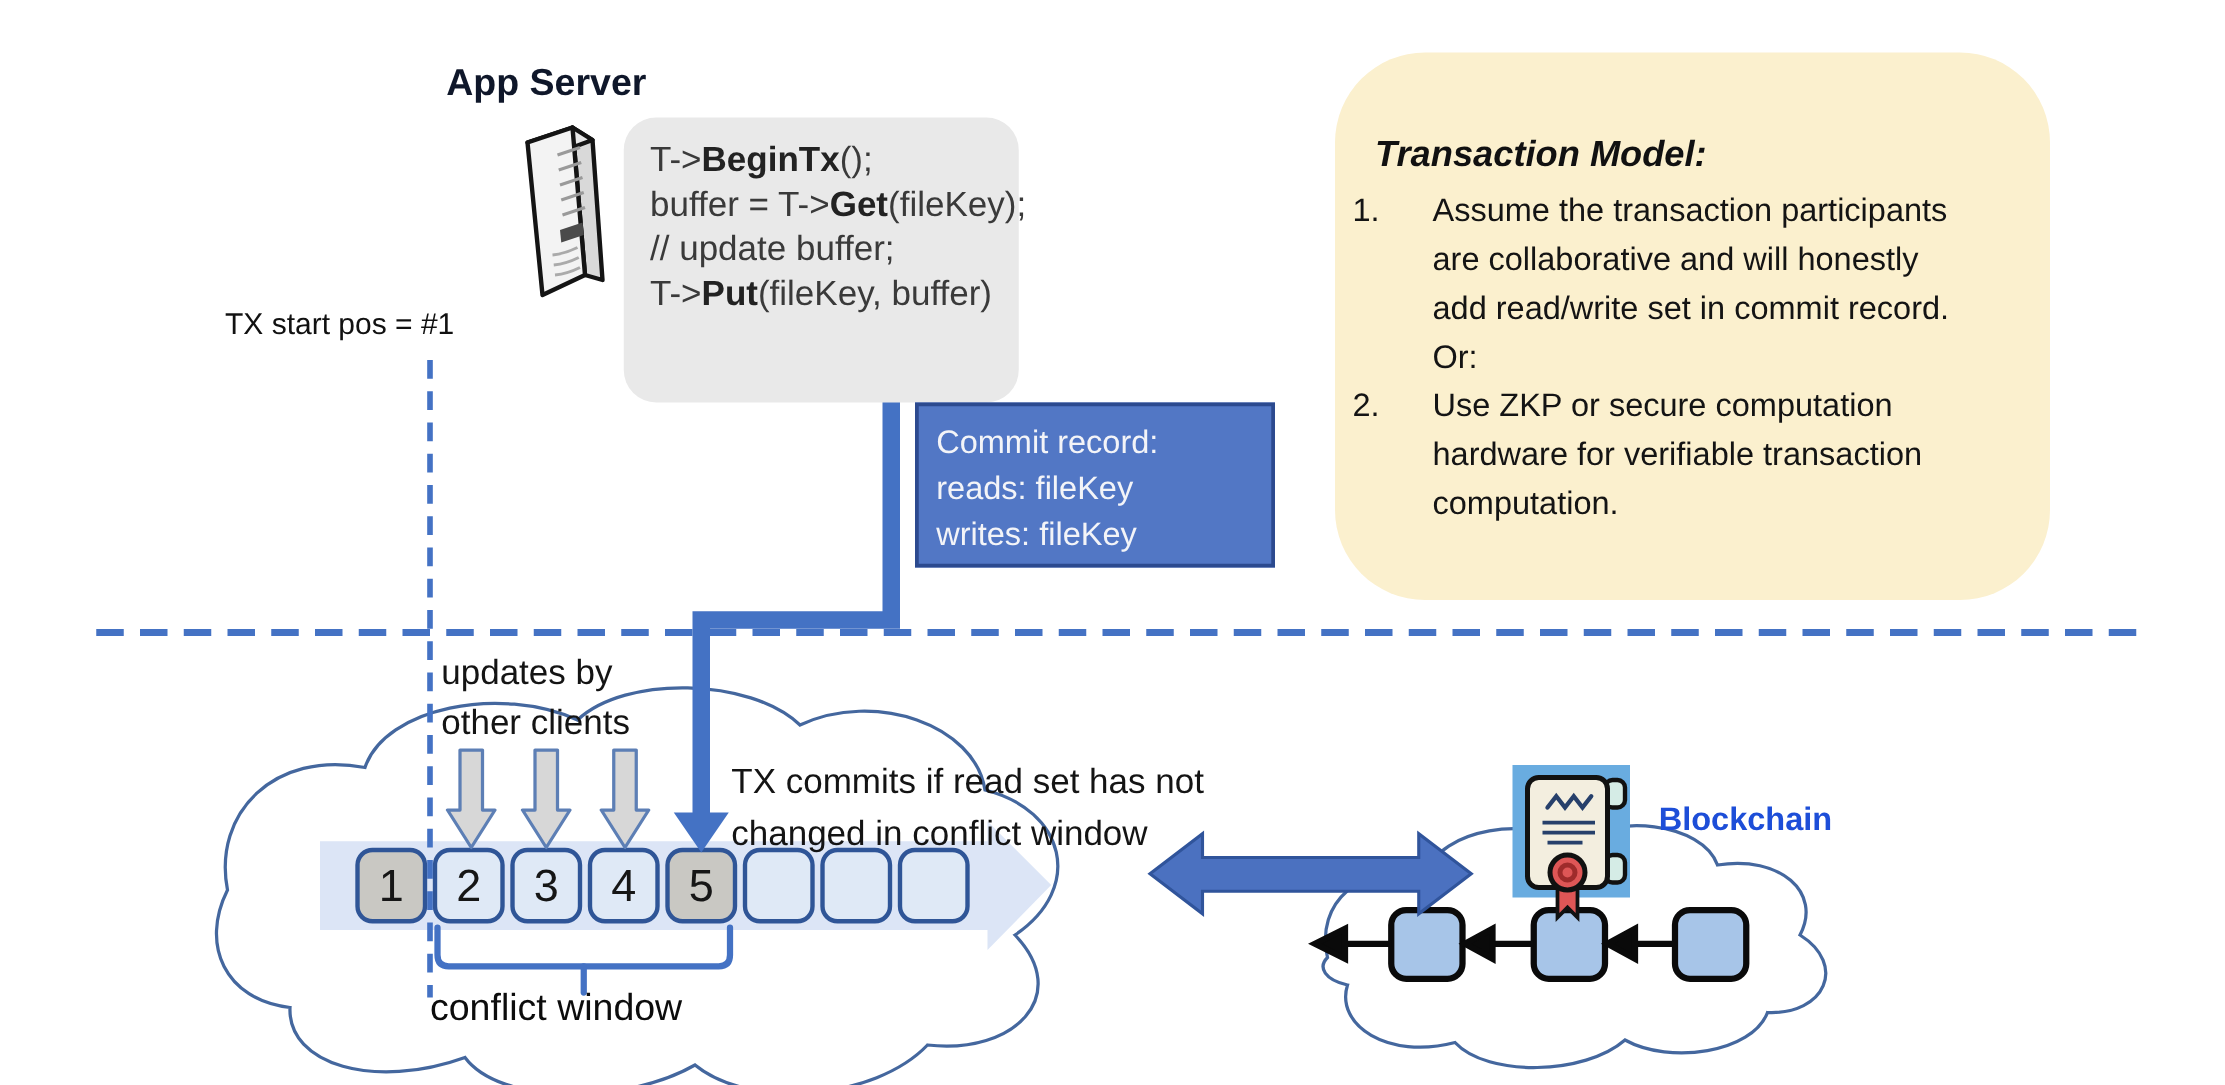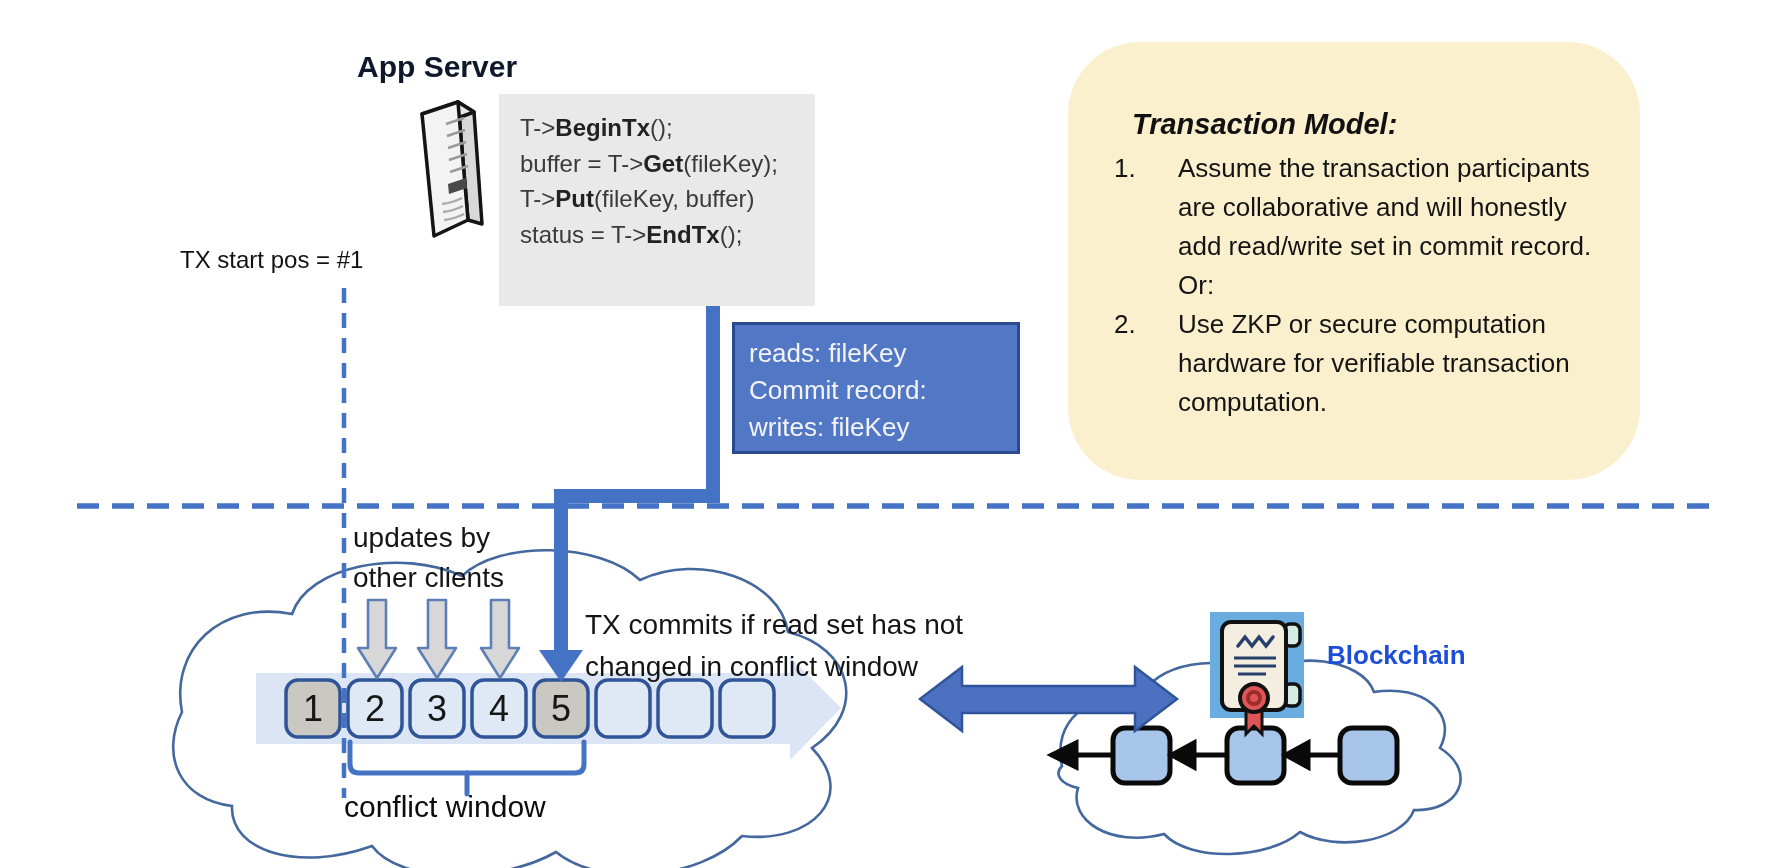--- a/index.html
+++ b/index.html
@@ -5,33 +5,33 @@
   html,body{margin:0;padding:0;background:#ffffff;}
   #stage{
     position:relative;width:1780px;height:868px;background:#ffffff;overflow:hidden;
     font-family:"Liberation Sans", sans-serif;color:#1c1c1c;
   }
   #shapes{position:absolute;left:0;top:0;}
   .abs{position:absolute;}
   .app-title{left:357px;top:50px;font-size:30px;font-weight:bold;color:#0f172a;}
   .code-box{
     left:499px;top:94px;width:295px;height:196px;background:#E9E9E9;
-    padding:16px 0 0 21px;font-size:24px;line-height:35.5px;color:#3a3a3a;
+    padding:16px 0 16px 21px;font-size:28px;line-height:35.5px;color:#3a3a3a;border-radius:26px;
   }
   .code-line{white-space:pre;}
   .code-line .b{font-weight:bold;color:#222;}
   .tx-start{left:180px;top:246px;font-size:24px;color:#111;}
   .commit-box{
     left:732px;top:322px;width:254px;height:106px;background:#5277C5;
     border:3px solid #2C4A8F;padding:10px 14px;color:#F3F4F8;
     font-size:26px;line-height:37px;
   }
   .yellow-panel{
     left:1068px;top:42px;width:572px;height:438px;background:#FBF0CE;
-    border-radius:72px;box-sizing:border-box;padding:66px 30px 0 46px;
+    border-radius:72px;box-sizing:border-box;padding:66px 30px 0 14px;
   }
   .tm-title{font-size:29px;font-weight:bold;font-style:italic;color:#111;margin:0 0 8px 18px;}
   .tm-item{display:flex;font-size:26px;line-height:39px;color:#141414;}
   .tm-num{width:64px;flex:0 0 64px;}
   .tm-text{width:430px;}
   .updates-label{left:353px;top:518px;width:180px;font-size:28px;line-height:40px;color:#141414;}
   .commit-note{left:585px;top:584px;width:470px;font-size:28px;line-height:42px;color:#141414;margin-top:20px;}
   .conflict-label{left:344px;top:790px;font-size:30px;font-weight:normal;color:#0c0c0c;}
   .bc-label{left:1327px;top:640px;font-size:26px;font-weight:bold;color:#1d4ed8;}
   .blk-num{
@@ -135,29 +135,29 @@
       <path d="M350 742 V764 Q350 773 359 773 H575 Q584 773 584 764 V742"></path>
       <path d="M467 773 V794"></path>
     </g>
   </svg>
 
   <div class="abs app-title">App Server</div>
 
   <div class="abs code-box">
     <div class="code-line"><span>T-&gt;</span><span class="b">BeginTx</span><span>();</span></div>
     <div class="code-line"><span>buffer = T-&gt;</span><span class="b">Get</span><span>(fileKey);</span></div>
+    <div class="code-line"><span>// update buffer;</span></div>
     <div class="code-line"><span>T-&gt;</span><span class="b">Put</span><span>(fileKey, buffer)</span></div>
-    <div class="code-line"><span>status = T-&gt;</span><span class="b">EndTx</span><span>();</span></div>
   </div>
 
   <div class="abs tx-start">TX start pos = #1</div>
 
   <div class="abs commit-box">
+    <div>Commit record:</div>
     <div>reads: fileKey</div>
-    <div>Commit record:</div>
     <div>writes: fileKey</div>
   </div>
 
   <div class="abs yellow-panel">
     <div class="tm-title">Transaction Model:</div>
     <div class="tm-item">
       <span class="tm-num">1.</span>
       <span class="tm-text">Assume the transaction participants are collaborative and will honestly add read/write set in commit record.  Or:</span>
     </div>
     <div class="tm-item">

